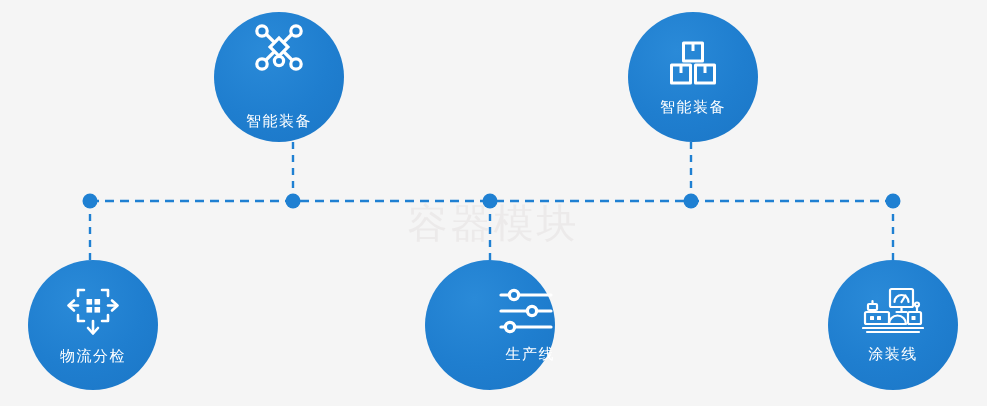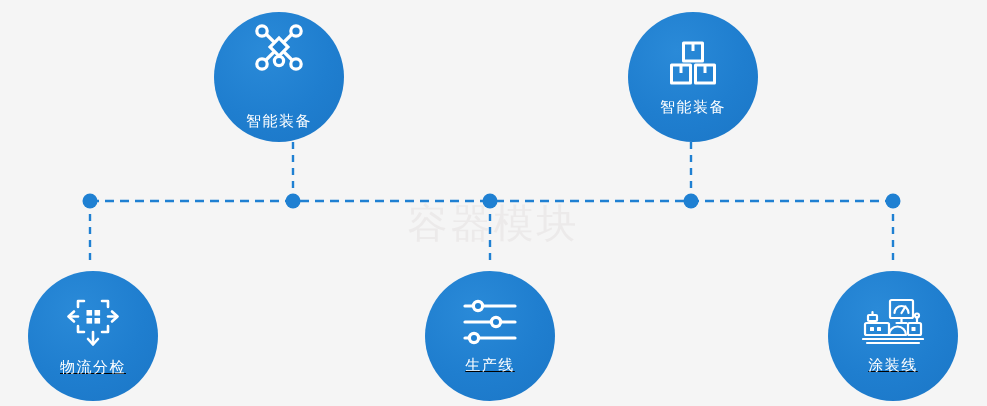--- a/index.html
+++ b/index.html
@@ -61,21 +61,21 @@
   }
   .node-label {
     color: #ffffff;
     font-size: 15px;
     letter-spacing: 1.5px;
     font-weight: 400;
     text-align: center;
     white-space: nowrap;
   }
   .c-top { width: 130px; height: 130px; top: 12px; }
-  .c-bottom { width: 130px; height: 130px; top: 271px; text-decoration: underline; }
+  .c-bottom { width: 130px; height: 130px; top: 260px; }
 </style>
 </head>
 <body>
 
 <div id="stage">
 
   <div class="watermark">容器模块</div>
 
   <svg class="connector-svg" viewBox="0 0 987 406" xmlns="http://www.w3.org/2000/svg">
 
@@ -145,21 +145,21 @@
 
         <rect x="21.5" y="14" width="5.6" height="5.6" fill="#ffffff" stroke="none"></rect>
         <rect x="29.5" y="14" width="5.6" height="5.6" fill="#ffffff" stroke="none"></rect>
         <rect x="21.5" y="22" width="5.6" height="5.6" fill="#ffffff" stroke="none"></rect>
         <rect x="29.5" y="22" width="5.6" height="5.6" fill="#ffffff" stroke="none"></rect>
       </svg>
     </span>
     <span class="node-label">物流分检</span>
   </div>
 
-  <div class="node-circle c-bottom" style="left:425px;">
+  <div class="node-circle c-bottom" style="left:425px;align-items:flex-end;">
     <span class="node-icon">
       <svg width="58" height="48" viewBox="0 0 58 48" xmlns="http://www.w3.org/2000/svg" fill="none" stroke="#ffffff" stroke-width="3.2" stroke-linecap="round">
         <line x1="4" y1="8" x2="54" y2="8"></line>
         <circle cx="17" cy="8" r="4.6" fill="#1f80d2"></circle>
         <line x1="4" y1="24" x2="54" y2="24"></line>
         <circle cx="35" cy="24" r="4.6" fill="#1f80d2"></circle>
         <line x1="4" y1="40" x2="54" y2="40"></line>
         <circle cx="13" cy="40" r="4.6" fill="#1f80d2"></circle>
       </svg>
     </span>

